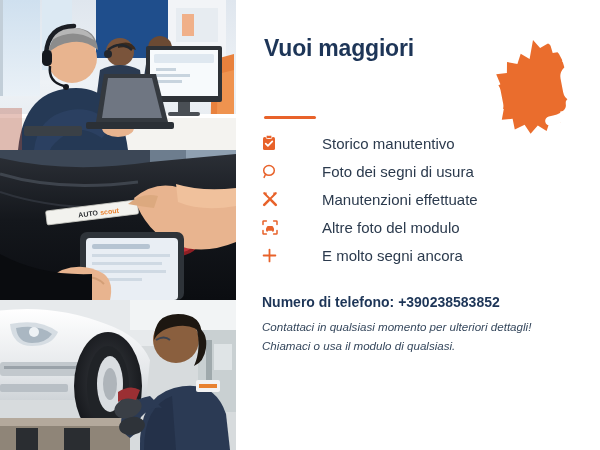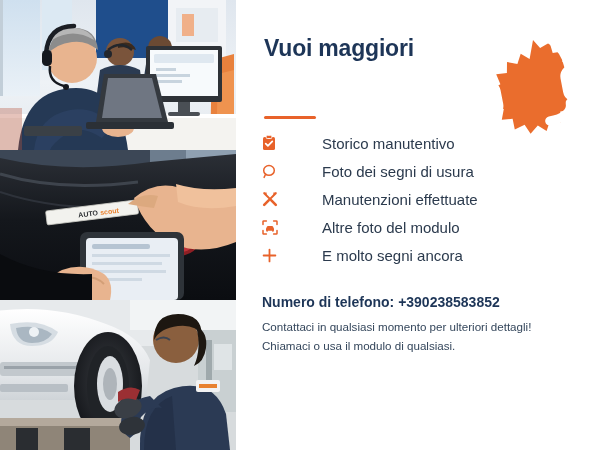--- a/index.html
+++ b/index.html
@@ -144,20 +144,21 @@
     white-space: nowrap;
   }
   .contact-copy {
     position: absolute;
     left: 26px;
     top: 318px;
     width: 320px;
     font-size: 11.6px;
     line-height: 1.62;
     color: #35475c;
+    font-style: italic;
   }
   .contact-copy div { white-space: nowrap; }
 </style>
 </head>
 <body>
 
 <div class="page">
 
   <div class="photo-column">
 

